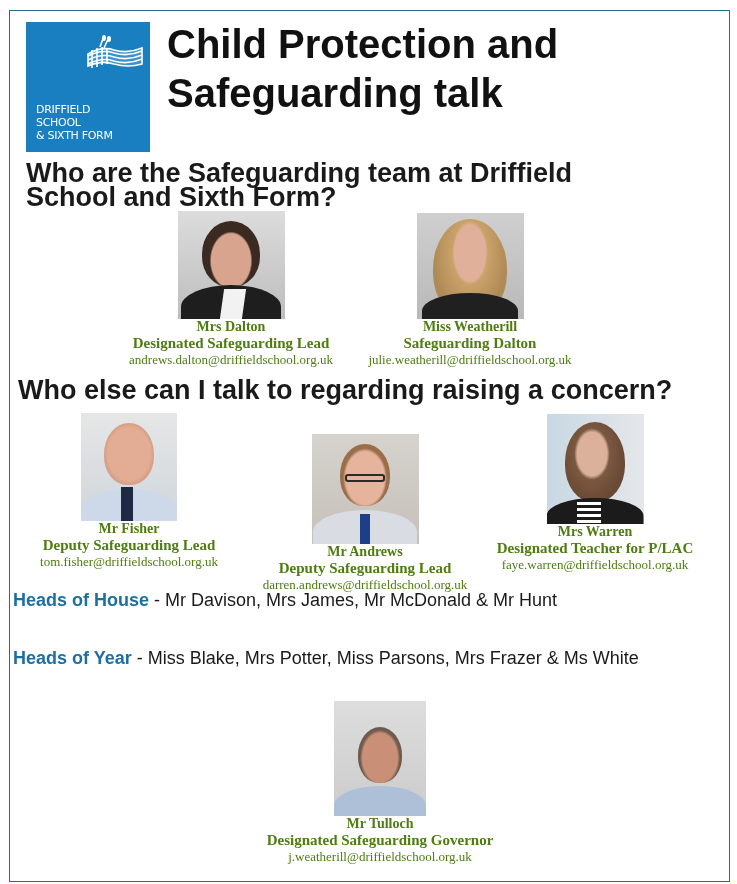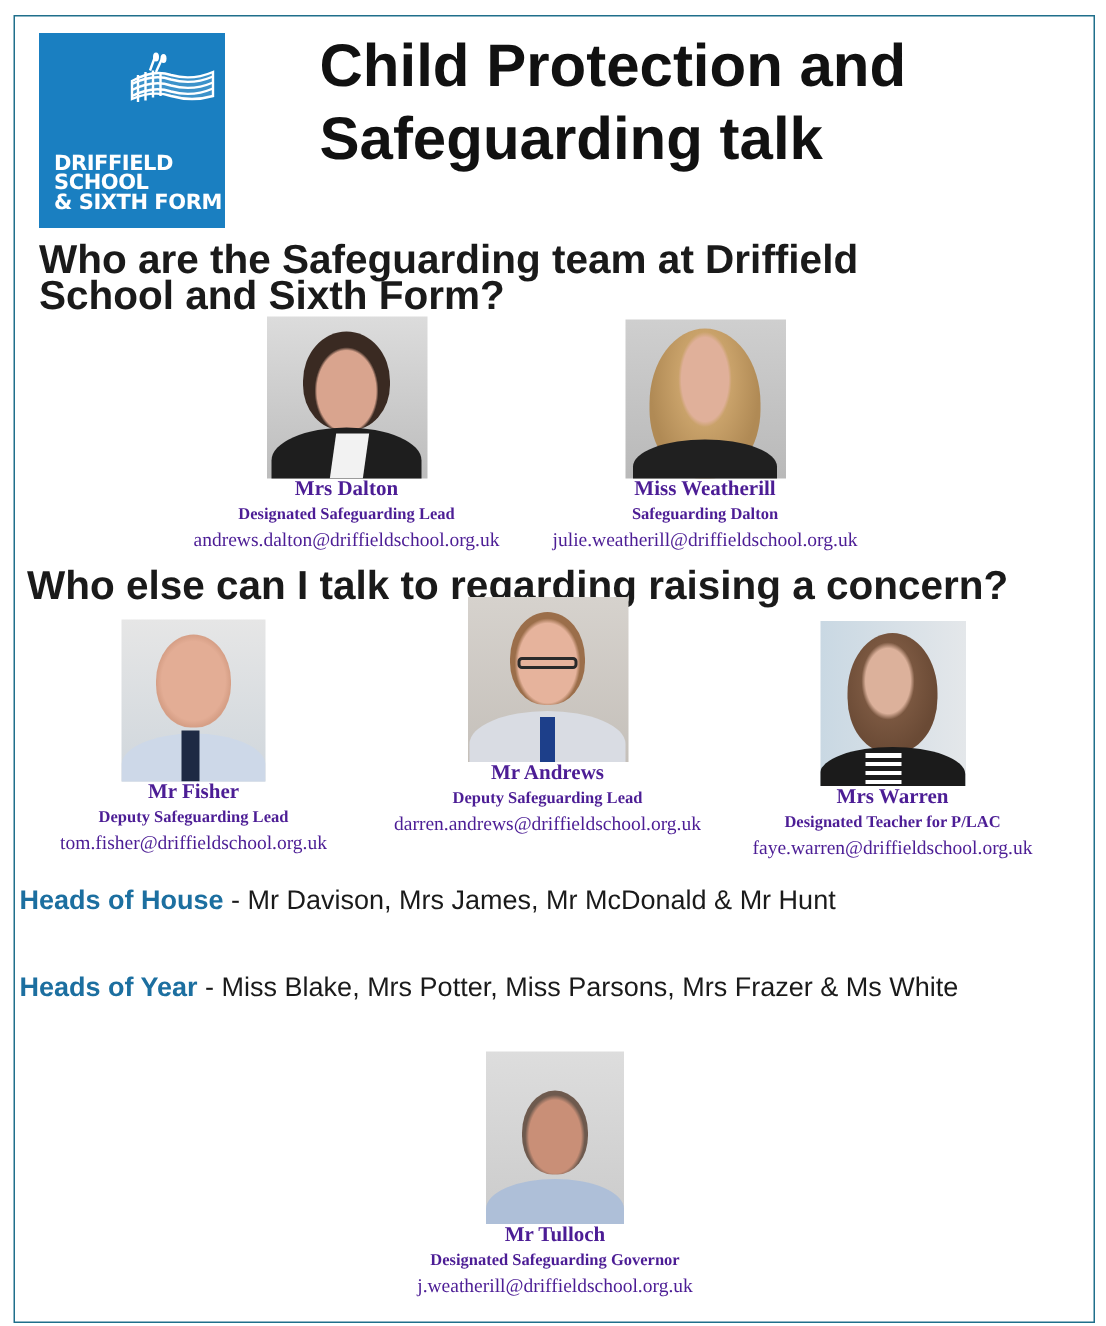--- a/index.html
+++ b/index.html
@@ -16,63 +16,63 @@
     .logo {
       position: absolute;
       left: 26px; top: 22px;
       width: 124px; height: 130px;
       background: #1a7fc1;
     }
     .logo-icon { position: absolute; left: 58px; top: 12px; width: 60px; height: 38px; }
     .logo-text {
       position: absolute; left: 10px; top: 81px;
       color: #ffffff; font-family: "DejaVu Sans", sans-serif;
-      font-weight: bold; font-size: 14px; line-height: 13px;
+      font-weight: normal; font-size: 11px; line-height: 13px;
       letter-spacing: -0.3px;
     }
     .logo-text span { display: block; white-space: nowrap; }
 
     .title {
       position: absolute; left: 167px; top: 20px;
       font-family: "Liberation Sans", sans-serif;
       font-weight: bold; font-size: 40px; line-height: 49px;
       color: #111111;
     }
-    .title span { display: block; white-space: nowrap; margin-left: 46px; }
+    .title span { display: block; white-space: nowrap; }
 
     .h2 {
       position: absolute;
       font-family: "Liberation Sans", sans-serif;
       font-weight: bold; font-size: 27px; line-height: 24px;
       color: #1a1a1a;
     }
     .q1 { left: 26px; top: 161px; width: 640px; }
     .q2 { left: 18px; top: 378px; white-space: nowrap; }
 
     .person {
       position: absolute;
       text-align: center;
       font-family: "Liberation Serif", serif;
-      color: #4c1d95;
+      color: #4d7c0f;
     }
     .photo {
       margin: 0 auto;
       background: linear-gradient(180deg, #d8d8d8 0%, #c4c4c4 100%);
       position: relative; overflow: hidden;
     }
     .photo .head {
       position: absolute; border-radius: 50% 50% 46% 46%;
       left: 50%; transform: translateX(-50%);
     }
     .photo .body {
       position: absolute; bottom: -10px; left: 50%; transform: translateX(-50%);
       border-radius: 50% 50% 0 0;
     }
     .pname { font-weight: bold; font-size: 14px; line-height: 16px; margin-top: 0px; }
-    .prole { font-weight: bold; font-size: 11px; line-height: 16px; }
+    .prole { font-weight: bold; font-size: 15px; line-height: 16px; }
     .pemail { font-size: 13px; line-height: 18px; white-space: nowrap; }
 
     .heads {
       position: absolute; left: 13px;
       font-family: "Liberation Sans", sans-serif;
       font-size: 18px; line-height: 26px; color: #1a1a1a;
     }
     .heads .label { color: #1c6fa0; font-weight: bold; }
     .house { top: 587px; white-space: nowrap; }
     .year { top: 645px; width: 715px; }
@@ -136,21 +136,21 @@
   <div class="photo" style="width:96px; height:108px; background:linear-gradient(180deg,#e6e6e6,#cfd6dc);">
     <div class="head" style="top:10px; width:50px; height:62px; background:radial-gradient(ellipse at 50% 50%, #e3ad95 0 60%, #d69f86 70%);"></div>
     <div class="body" style="width:96px; height:42px; background:#cdd8e8;"></div>
     <div style="position:absolute; bottom:0; left:40px; width:12px; height:34px; background:#1e2a44;"></div>
   </div>
   <div class="pname">Mr Fisher</div>
   <div class="prole">Deputy  Safeguarding Lead</div>
   <div class="pemail">tom.fisher@driffieldschool.org.uk</div>
 </div>
 
-<div class="person" style="left:250px; top:398px; width:230px;">
+<div class="person" style="left:250px; top:434px; width:230px;">
   <div class="photo" style="width:107px; height:110px; background:linear-gradient(180deg,#d6d2cd,#c5c0ba);">
     <div class="head" style="top:10px; width:50px; height:62px; background:radial-gradient(ellipse at 50% 55%, #e6b39c 0 55%, #9b6e4a 62%);"></div>
     <div style="position:absolute; top:40px; left:33px; width:40px; height:8px; border:2px solid #2a2a2a; border-radius:3px;"></div>
     <div class="body" style="width:104px; height:44px; background:#d9dce3;"></div>
     <div style="position:absolute; bottom:0; left:48px; width:10px; height:30px; background:#1d3f8a;"></div>
   </div>
   <div class="pname">Mr Andrews</div>
   <div class="prole">Deputy  Safeguarding Lead</div>
   <div class="pemail">darren.andrews@driffieldschool.org.uk</div>
 </div>
@@ -167,21 +167,21 @@
 </div>
 
 <div class="heads house">
   <span class="label">Heads of House</span><span> - Mr Davison, Mrs James, Mr McDonald &amp; Mr Hunt</span>
 </div>
 
 <div class="heads year">
   <span class="label">Heads of Year</span><span> - Miss Blake, Mrs Potter, Miss Parsons, Mrs Frazer &amp; Ms White</span>
 </div>
 
-<div class="person" style="left:240px; top:701px; width:260px;text-align:center;">
+<div class="person" style="left:250px; top:701px; width:260px;text-align:center;">
   <div class="photo" style="width:92px; height:115px; background:linear-gradient(180deg,#dddddd,#cbcbcb);">
     <div class="head" style="top:26px; width:44px; height:56px; background:radial-gradient(ellipse at 50% 55%, #c98f77 0 56%, #6e5a4e 64%);"></div>
     <div class="body" style="width:92px; height:40px; background:#aebfd8;"></div>
   </div>
   <div class="pname">Mr Tulloch</div>
   <div class="prole">Designated  Safeguarding Governor</div>
   <div class="pemail">j.weatherill@driffieldschool.org.uk</div>
 </div>
 
 </body></html>

